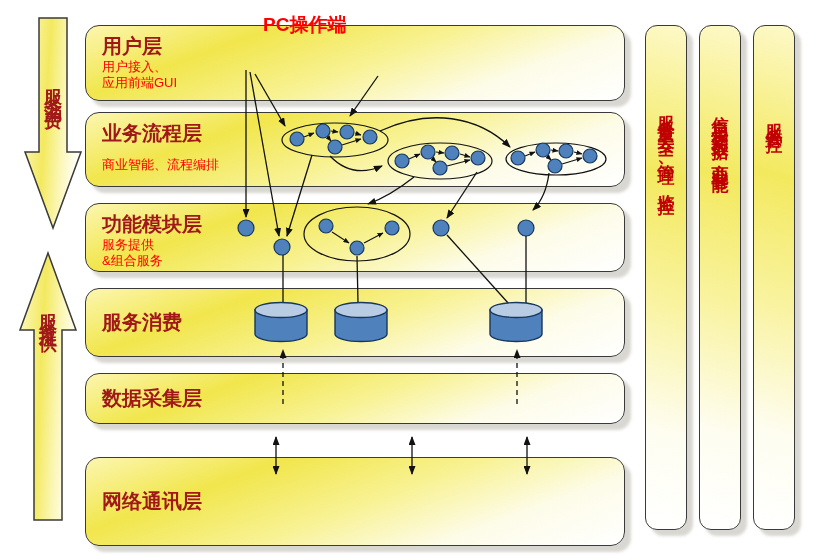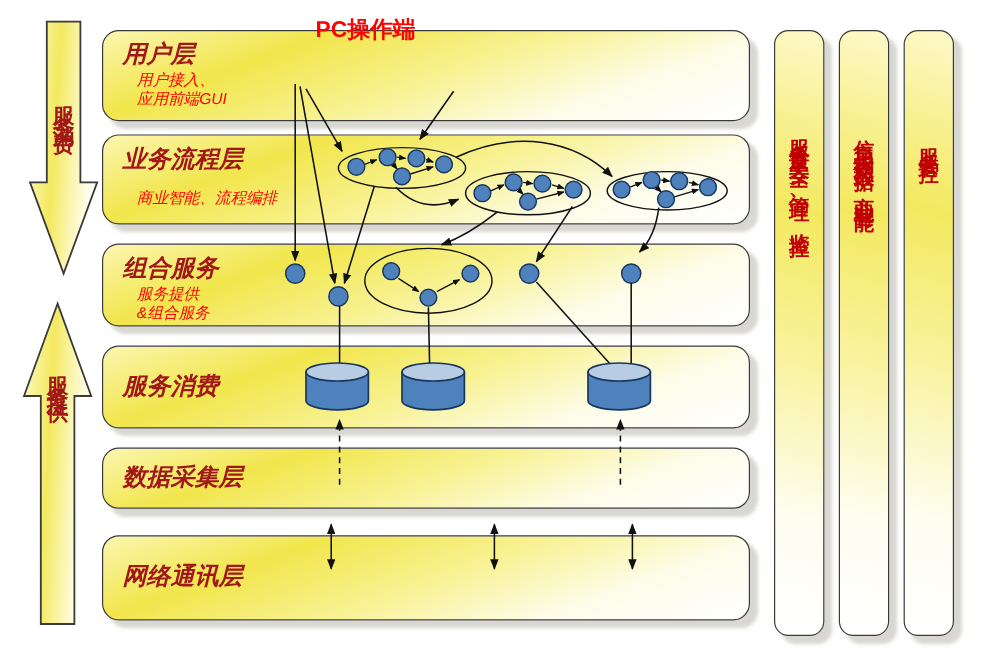--- a/index.html
+++ b/index.html
@@ -9,24 +9,24 @@
   }
   
   .goldbox{
     position:absolute;
     background:linear-gradient(160deg,#fcf6b0 0%,#f1e64c 26%,#f8f294 52%,#fdfce9 76%,#ffffff 100%);
     border:1.5px solid #3a3a3a;
     border-radius:14px;
     box-shadow:6px 6px 3px rgba(185,182,172,0.55);
     box-sizing:border-box;
   }
-  .layer{left:85px;width:540px;padding:8px 16px;font-style:italic;}
+  .layer{left:85px;width:540px;padding:8px 16px;}
   .layer.center{display:flex;align-items:center;padding:0 16px;}
   .layer-title{font-size:20px;font-weight:bold;color:#a01818;line-height:1.25;}
-  .layer-sub{font-size:13px;color:#ff0000;line-height:1.2;margin-left:12px;}
+  .layer-sub{font-size:13px;color:#ff0000;line-height:1.2;}
   
   .bar{top:25px;width:42px;height:505px;border-radius:12px;display:flex;justify-content:center;
        background:linear-gradient(196deg,#fdf9c8 0%,#f3e95f 30%,#f9f3a0 55%,#fefdf0 80%,#ffffff 100%);}
   .bar-label{
     writing-mode:vertical-rl;
     font-size:17px;font-weight:bold;color:#c00000;letter-spacing:4px;line-height:1;
   }
   
   .vlabel{
     position:absolute;writing-mode:vertical-rl;
@@ -73,36 +73,36 @@
   </div>
 
   <div class="goldbox layer" style="top:112px;height:75px;">
     <div class="layer-title">业务流程层</div>
     <div class="layer-sub" style="margin-top:11px;">
       <span>商业智能、流程编排</span>
     </div>
   </div>
 
   <div class="goldbox layer" style="top:203px;height:69px;">
-    <div class="layer-title">组合服务</div>
+    <div class="layer-title">功能模块层</div>
     <div class="layer-sub">
       <span>服务提供</span><br>
       <span>&amp;组合服务</span>
     </div>
   </div>
 
   <div class="goldbox layer center" style="top:288px;height:69px;">
     <div class="layer-title">服务消费</div>
   </div>
 
   <div class="goldbox layer center" style="top:373px;height:51px;">
     <div class="layer-title">数据采集层</div>
   </div>
 
-  <div class="goldbox layer center" style="top:446px;height:71px;">
+  <div class="goldbox layer center" style="top:457px;height:89px;">
     <div class="layer-title">网络通讯层</div>
   </div>
 
   <div class="goldbox bar" style="left:645px;">
     <span class="bar-label" style="padding-top:76px;">服务质量（安全、管理、监控）</span>
   </div>
   <div class="goldbox bar" style="left:699px;">
     <span class="bar-label" style="padding-top:76px;">信息架构（元数据&amp;商业智能）</span>
   </div>
   <div class="goldbox bar" style="left:753px;">

